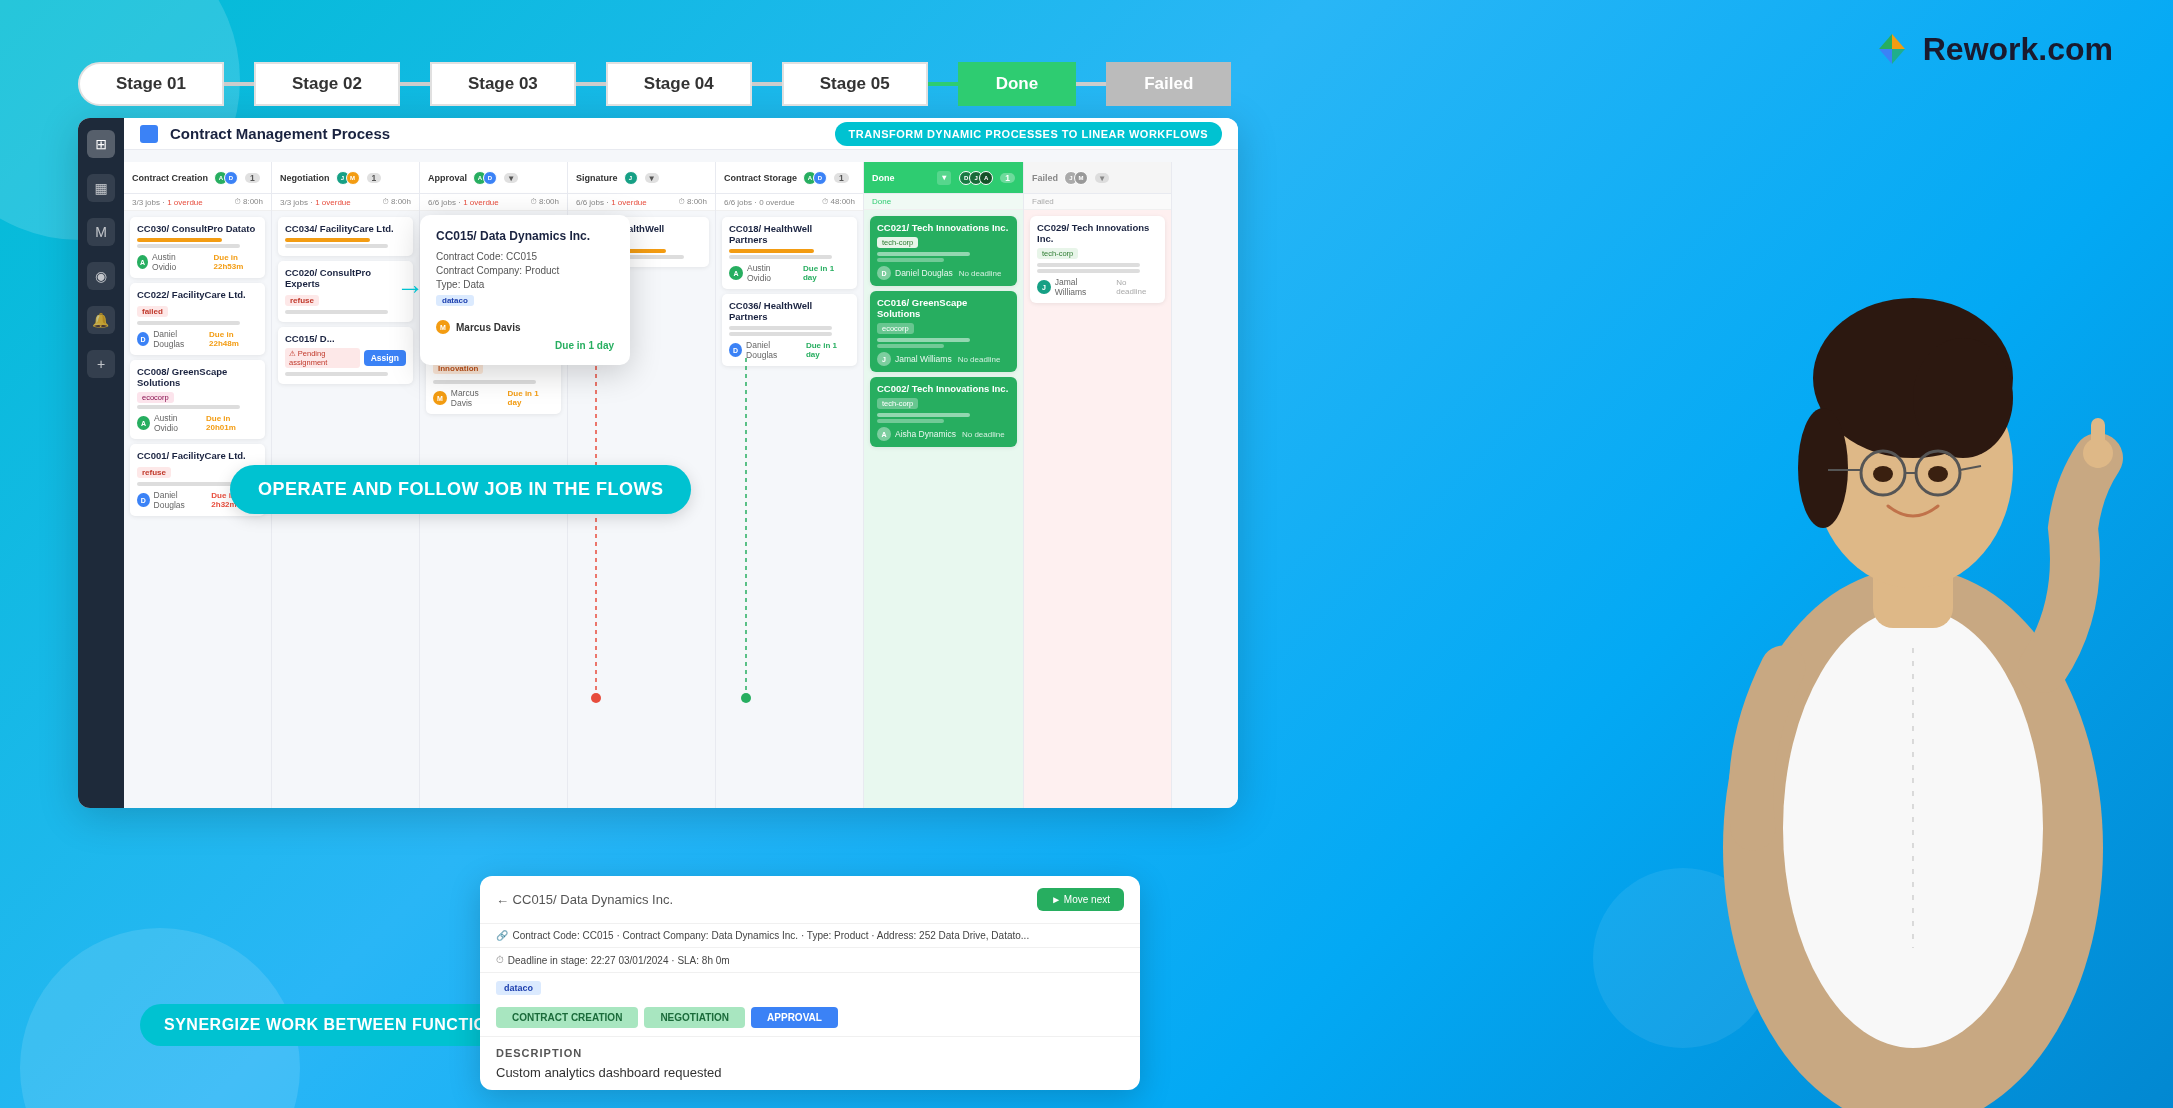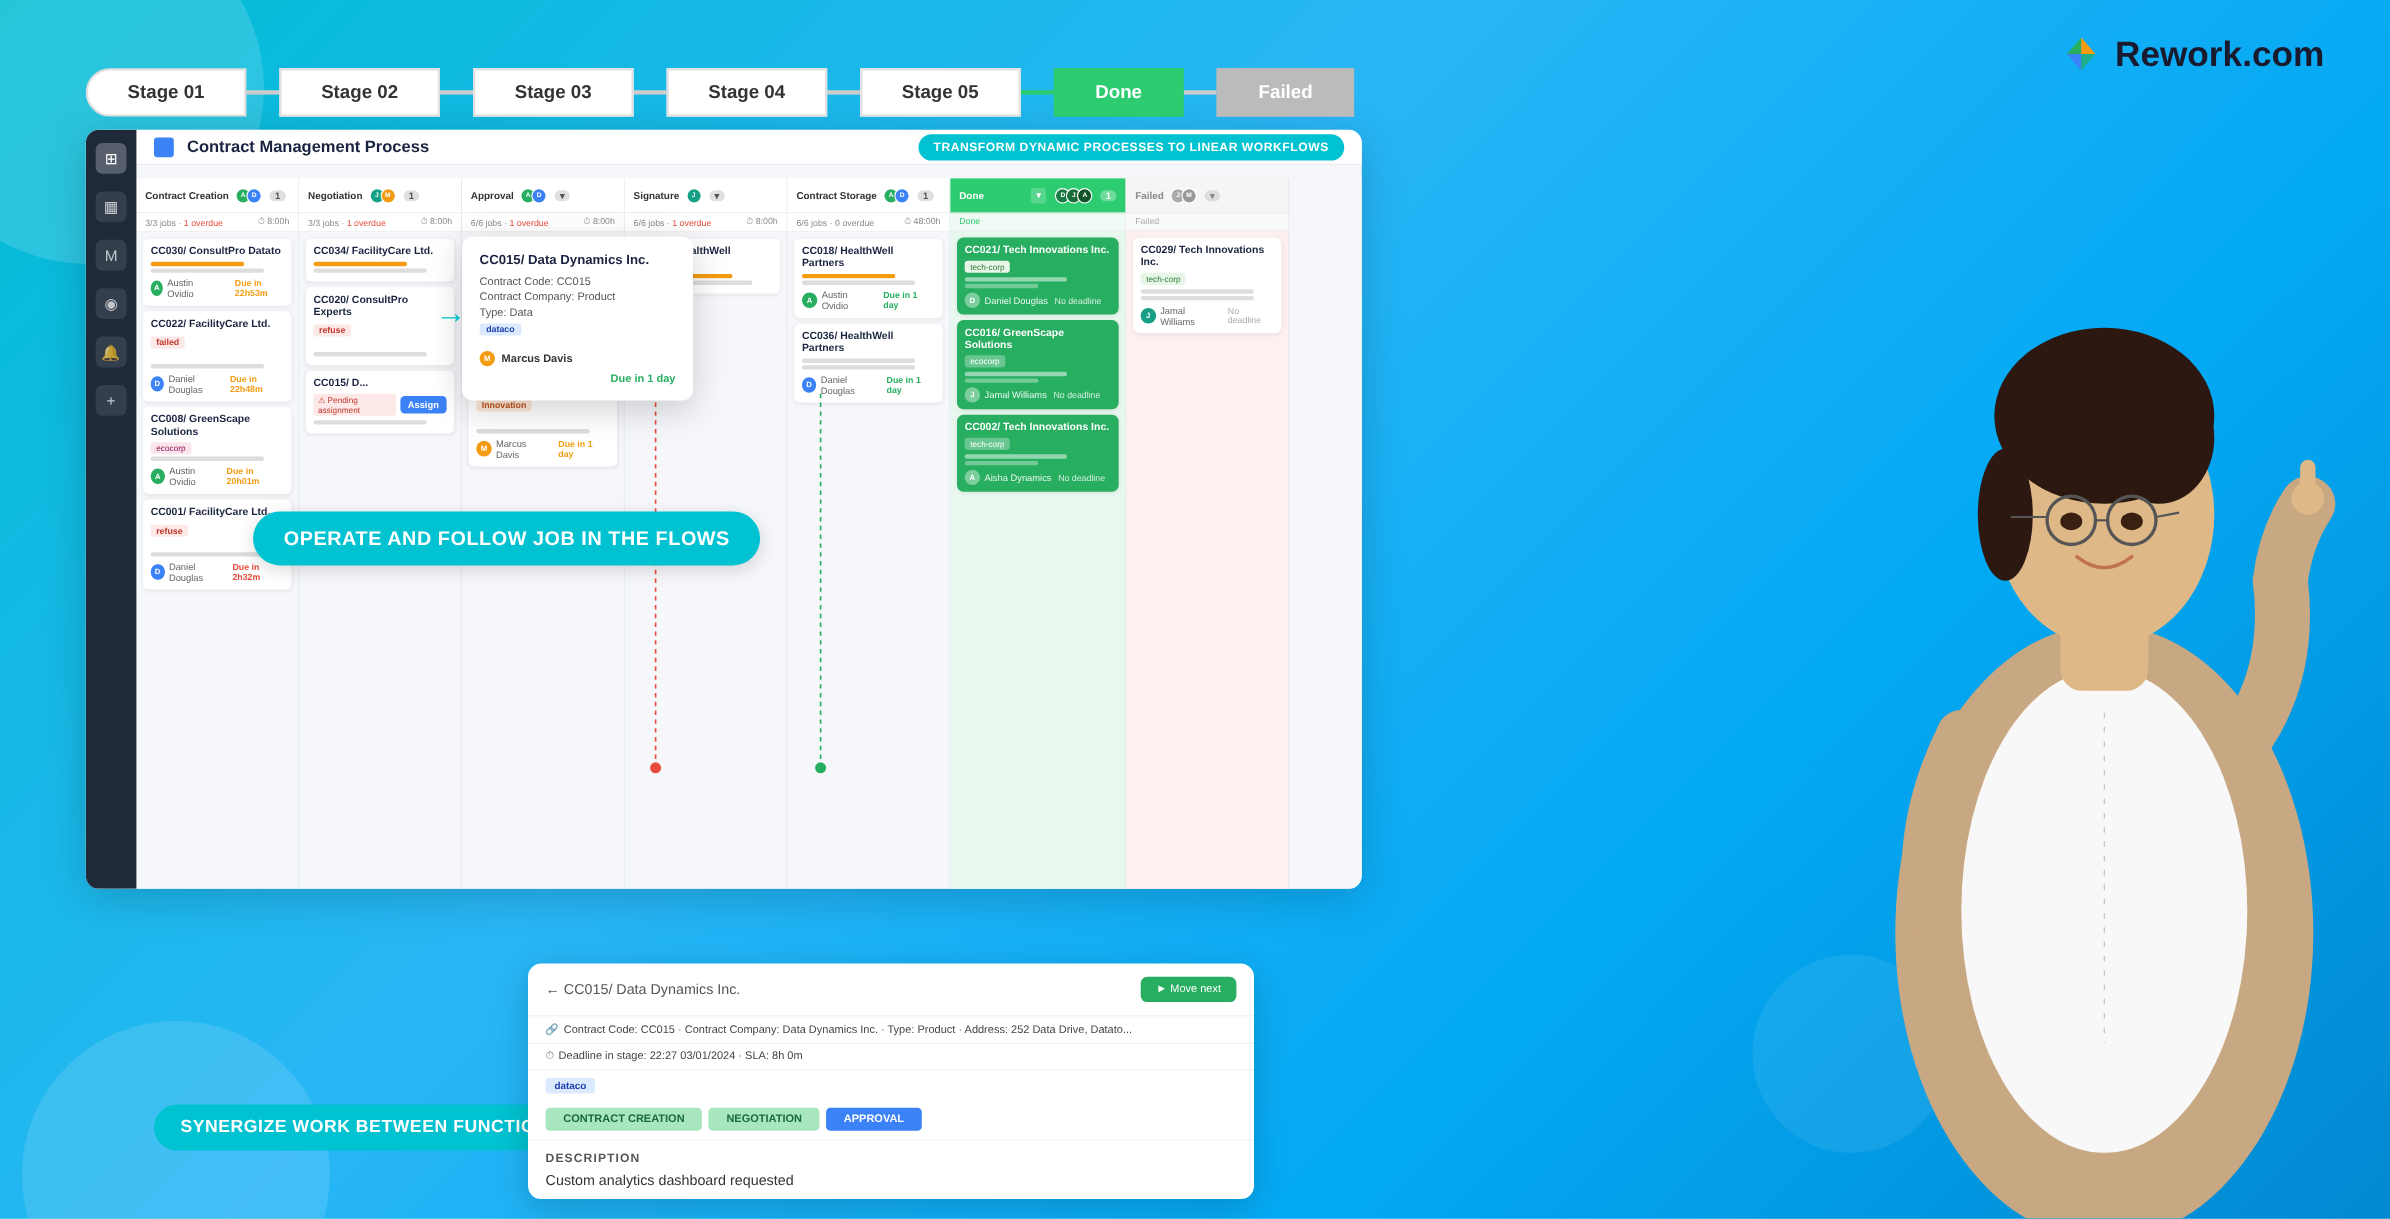--- a/index.html
+++ b/index.html
@@ -280,21 +280,21 @@
     .bar-blue { background: #3b82f6; width: 60%; }
     .bar-white { background: rgba(255,255,255,0.5); width: 70%; }
     .bar-white2 { background: rgba(255,255,255,0.35); width: 50%; }
 
     .card-tag {
       display: inline-block;
       padding: 1px 5px;
       border-radius: 3px;
       font-size: 8px;
       font-weight: 600;
-      margin: 2px 2px 12px 0;
+      margin: 2px 2px 2px 0;
     }
     .tag-red { background: #fde8e8; color: #c0392b; }
     .tag-innovation { background: #fde8d8; color: #c0521a; }
 
     .card-person {
       display: flex;
       align-items: center;
       gap: 4px;
       margin-top: 4px;
       font-size: 8.5px;

